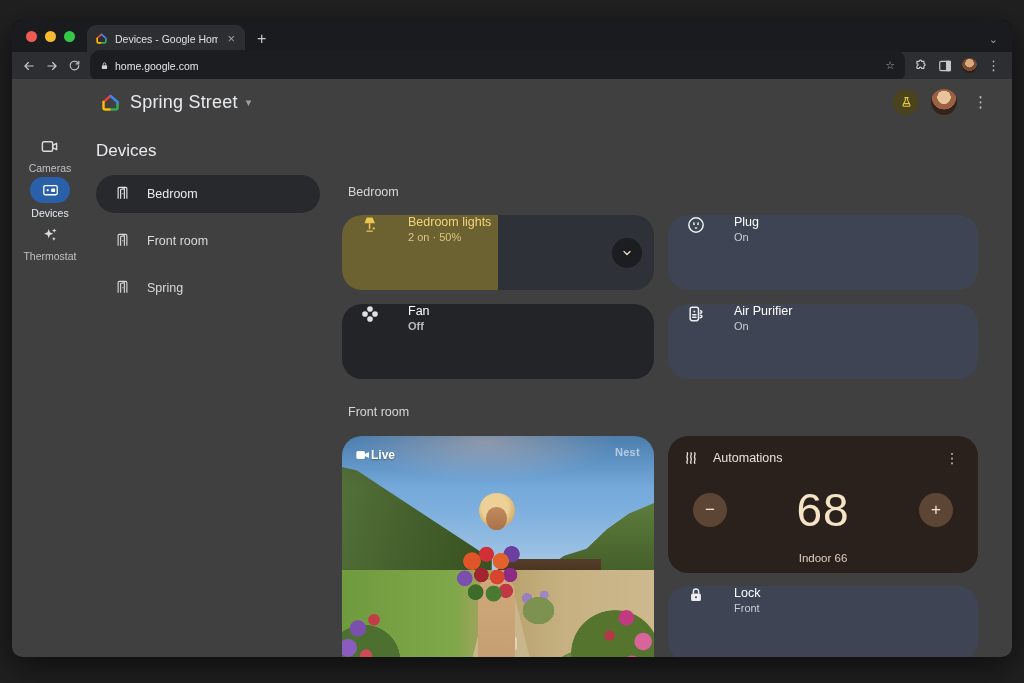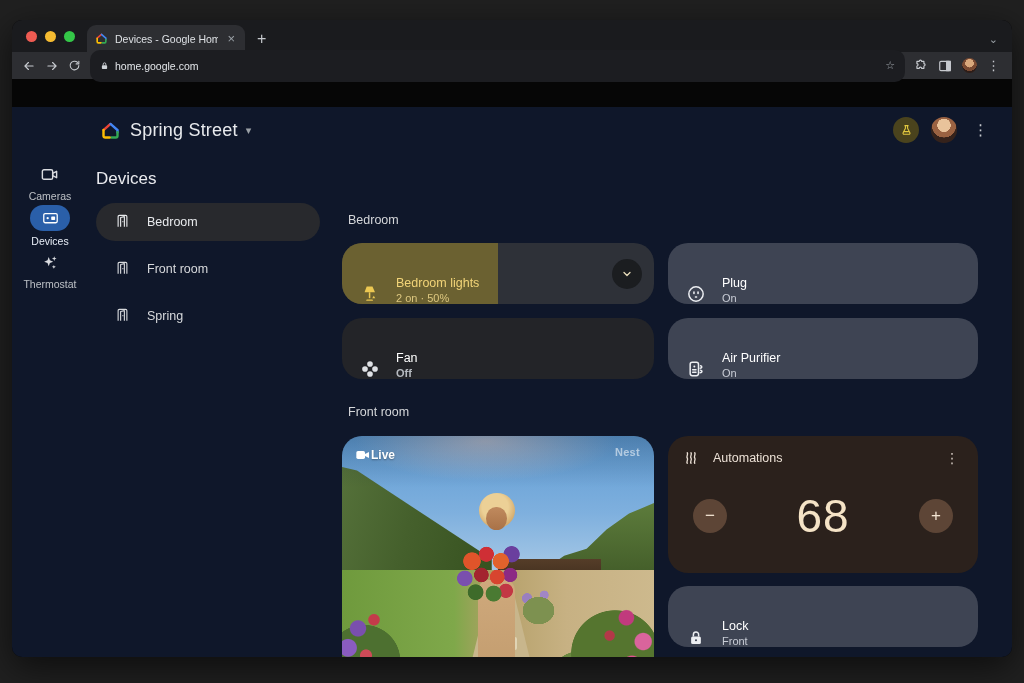--- a/index.html
+++ b/index.html
@@ -27,21 +27,21 @@
   .nav-ic { color:#c7cacf; display:grid; place-items:center; }
   .urlbar { flex:1; height:20px; background:#1c1d21; border-radius:10px; display:flex;
     align-items:center; gap:6px; padding:16px 10px; }
   .url-text { font-size:10.5px; color:#e3e6ea; }
   .url-star { margin-left:auto; color:#9aa0a6; font-size:11px; }
   .tool-right { display:flex; align-items:center; gap:10px; padding-right:2px; }
   .mini-avatar { width:15px; height:15px; border-radius:50%;
     background:radial-gradient(circle at 50% 35%, #d9a87c 0 34%, #7a4a32 35% 62%, #2e1d18 63%); }
 
   
-  .app { position:absolute; left:0; right:0; top:59px; bottom:0; background:#0f172a; overflow:hidden;margin-top:28px; }
+  .app { position:absolute; left:0; right:0; top:59px; bottom:0; background:#404040; overflow:hidden; }
   .app-header { height:46px; display:flex; align-items:center; padding:0 20px 0 88px; }
   .home-name { font-size:18px; color:#e8eaed; margin-left:9px; letter-spacing:.2px; }
   .name-chevron { color:#9aa0a6; font-size:11px; margin-left:8px; }
   .hdr-right { margin-left:auto; display:flex; align-items:center; gap:12px; }
   .flask-btn { width:26px; height:26px; border-radius:50%; background:#4a431d; display:grid; place-items:center; }
   .avatar { width:26px; height:26px; border-radius:50%;
     background:radial-gradient(circle at 50% 32%, #e9c39b 0 30%, #9a6242 31% 55%, #35221b 56%); }
   .hdr-dots { color:#c4c7cc; font-size:15px; letter-spacing:0; padding:0 4px; }
 
   .app-body { display:flex; }
@@ -61,21 +61,21 @@
     padding:0 19px; font-size:12.5px; color:#d7d9dc; margin-bottom:9px; }
   .room.selected { background:#28292d; color:#e8eaed; }
 
   .tiles { flex:1; display:flex; gap:14px; }
   .colA { width:312px; flex-shrink:0; display:flex; flex-direction:column; }
   .colB { width:310px; flex-shrink:0; display:flex; flex-direction:column; }
   .section-label { font-size:12.5px; color:#d5d7da; height:15px; margin:10px 0 15px 6px; }
   .section-label.second { margin:12px 0 16px 6px; }
   .label-spacer { height:40px; } .label-spacer.second { height:43px; }
 
-  .tile { height:61px; border-radius:20px; display:flex; align-items:flex-end; gap:15px;
+  .tile { height:75px; border-radius:20px; display:flex; align-items:flex-start; gap:27px;
     padding:0 16px 0 17px; margin-bottom:14px; flex-shrink:0; position:relative; }
   .tile-name { font-size:12.5px; color:#fff; }
   .tile-sub { font-size:11px; color:#c9cdd6; margin-top:2px; }
   .slate { background:#3e4453; }
   .offtile { background:#232428; } .offtile .tile-sub { color:#b7bbc0;font-weight:bold; }
   .tile-icon { width:22px; display:grid; place-items:center; color:#eceef2; }
 
   .lights { background:#2e3138; overflow:hidden; color:#f0d372; }
   .lights-fill { position:absolute; left:0; top:0; bottom:0; width:50%; background:#6b6131; }
   .lights .tile-icon, .lights .tile-text { position:relative; z-index:1; }
@@ -456,20 +456,21 @@
                       </svg>
                   </span>
                   <span>Automations</span>
                   <span class="thermo-dots">⋮</span>
                 </div>
                 <div class="thermo-mid">
                   <span class="temp-btn">−</span>
                   <span class="setpoint">68</span>
                   <span class="temp-btn">+</span>
                 </div>
+                <div class="indoor">Indoor 66</div>
               </div>
 
               <div class="tile slate lockt">
                 <span class="tile-icon">
                   <svg width="18" height="18" viewBox="0 0 24 24">
                       <rect x="5.5" y="10" width="13" height="10" rx="2" fill="#eceef2"></rect>
                       <path d="M8.5 10V7.5a3.5 3.5 0 0 1 7 0V10" fill="none" stroke="#eceef2" stroke-width="2"></path>
                       <circle cx="12" cy="15" r="1.4" fill="#3e4453"></circle>
                     </svg>
                 </span>

